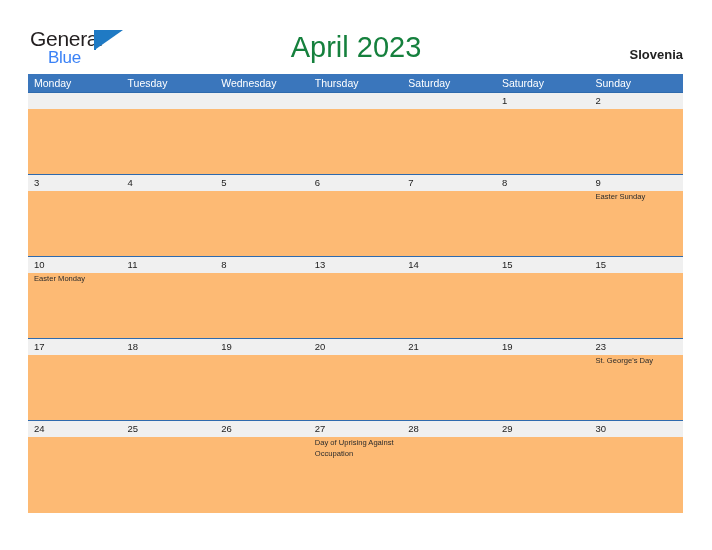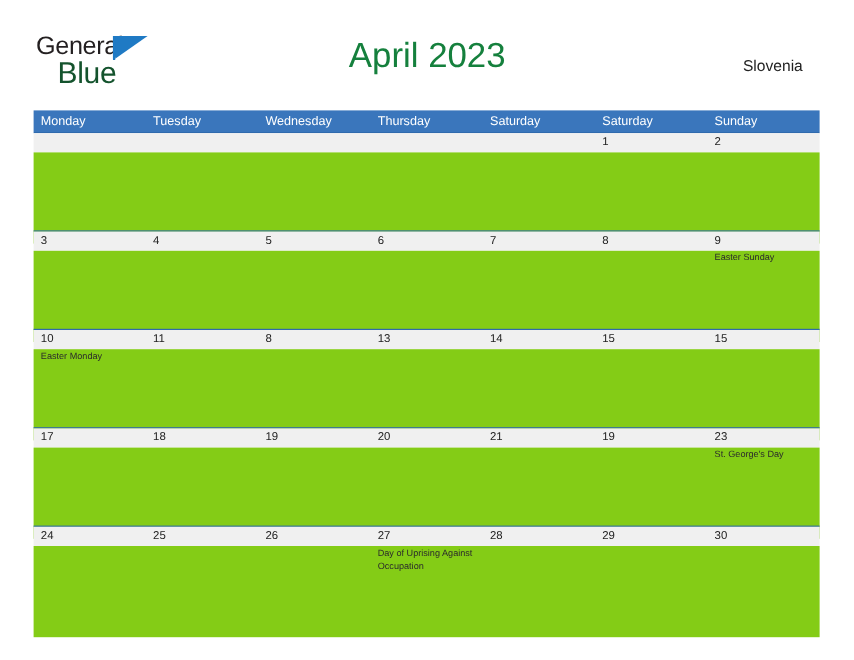--- a/index.html
+++ b/index.html
@@ -43,22 +43,22 @@
     font-weight: 400;
   }
   .brand-flag {
     position: absolute;
     left: 64px;
     top: 2px;
     width: 30px;
     height: 20px;
   }
   .brand-blue {
-    font-size: 25px;
-    color: #14532d;
+    font-size: 17px;
+    color: #3b82f6;
     display: block;
     position: absolute;
     left: 18px;
     top: 21px;
     font-weight: 400;
     letter-spacing: -0.3px;
   }
 
   .calendar-title {
     position: absolute;
@@ -67,32 +67,32 @@
     top: 31px;
     text-align: center;
     font-size: 29px;
     font-weight: 400;
     color: #15803d;
     letter-spacing: 0px;
   }
 
   .region-label {
     position: absolute;
-    right: 43px;
+    right: 29px;
     top: 47px;
     font-size: 13px;
     color: #222222;
-    font-weight: 400;
+    font-weight: 700;
   }
 
   
   .calendar {
     position: absolute;
     left: 28px;
-    top: 92px;
+    top: 74px;
     width: 655px;
   }
 
   .weekday-row {
     display: flex;
     background: #3a76bc;
     height: 18px;
   }
   .weekday-cell {
     flex: 1 1 0;
@@ -112,21 +112,21 @@
   .week-row:first-of-type {
     border-top: none;
   }
   .week-row .day-strip {
     display: flex;
     background: #f0f0f0;
     height: 16px;
   }
   .week-row .event-strip {
     display: flex;
-    background: #84cc16;
+    background: #fdba74;
     height: 76px;
   }
   .daynum-cell {
     flex: 1 1 0;
     font-size: 9.5px;
     line-height: 16px;
     padding-left: 6px;
     box-sizing: border-box;
     color: #222222;
   }

